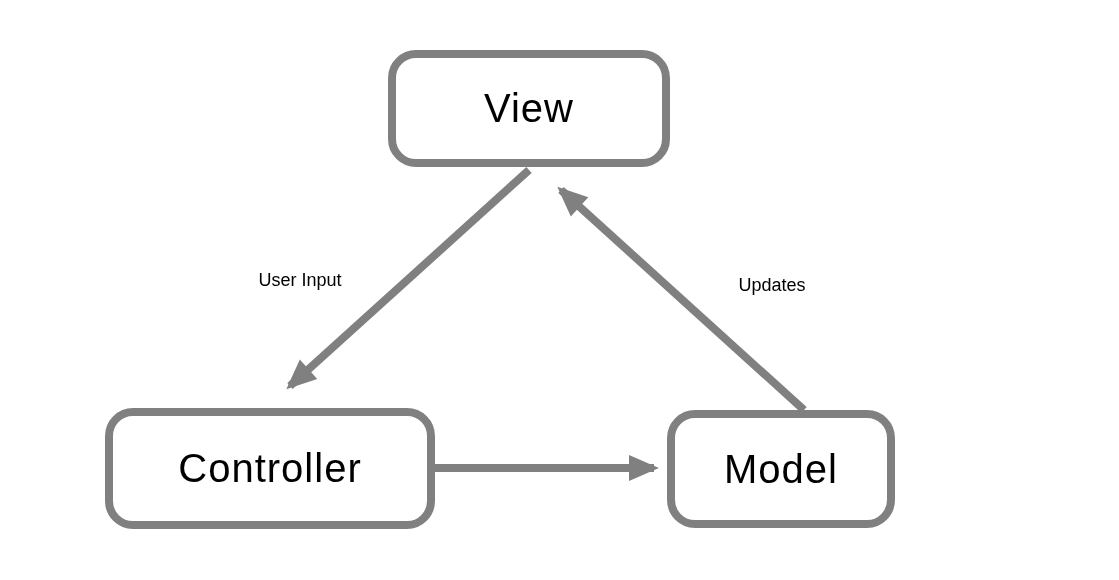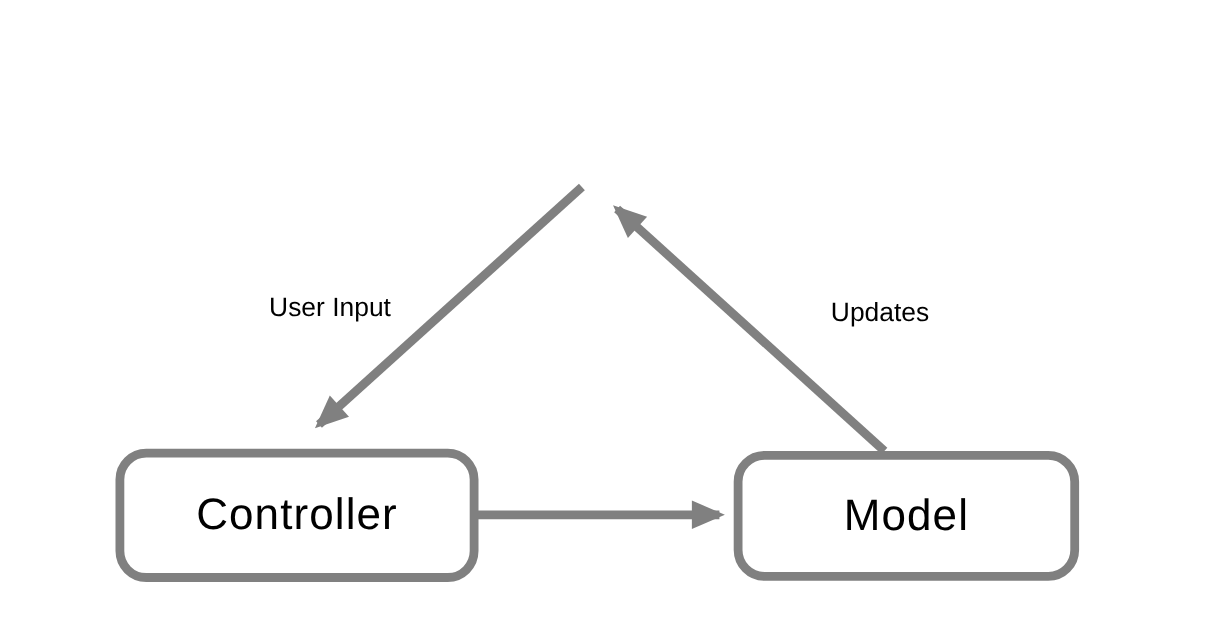--- a/index.html
+++ b/index.html
@@ -48,30 +48,30 @@
   }
   .node-label {
     color: var(--text, #000000);
     font-size: 40px;
     font-weight: 400;
     letter-spacing: 1px;
     white-space: nowrap;
   }
   .node-view       { left: 388px; top: 50px;  width: 282px; height: 117px; }
   .node-controller { left: 105px; top: 408px; width: 330px; height: 121px; }
-  .node-model      { left: 667px; top: 410px; width: 314px; height: 118px; }
+  .node-model      { left: 667px; top: 410px; width: 228px; height: 118px; }
   .edge-label {
     position: absolute;
     transform: translate(-50%, -50%);
     color: var(--text, #000000);
-    font-size: 24px;
+    font-size: 18px;
     white-space: nowrap;
   }
   .label-user-input { left: 300px; top: 280px; }
-  .label-updates    { left: 772px; top: 285px; margin-left: 28px; }
+  .label-updates    { left: 772px; top: 285px; }
   .label-modifies   { left: 526px; top: 508px; }
 </style>
 </head>
 <body>
 
 <div class="canvas">
 
   <svg class="edges" viewBox="0 0 1119 580">
     <defs>
       <marker id="arrowhead" markerUnits="userSpaceOnUse" markerWidth="34" markerHeight="30" refX="26" refY="14" orient="auto">
@@ -79,20 +79,23 @@
       </marker>
     </defs>
 
     <line class="edge-line" x1="529" y1="170" x2="290" y2="386" marker-end="url(#arrowhead)"></line>
 
     <line class="edge-line" x1="804" y1="410" x2="561" y2="190" marker-end="url(#arrowhead)"></line>
 
     <line class="edge-line" x1="390" y1="468" x2="654" y2="468" marker-end="url(#arrowhead)"></line>
   </svg>
 
+  <div class="node node-view">
+    <span class="node-label">View</span>
+  </div>
 
   <div class="node node-controller">
     <span class="node-label">Controller</span>
   </div>
 
   <div class="node node-model">
     <span class="node-label">Model</span>
   </div>
 
   <div class="edge-label label-user-input">User Input</div>

